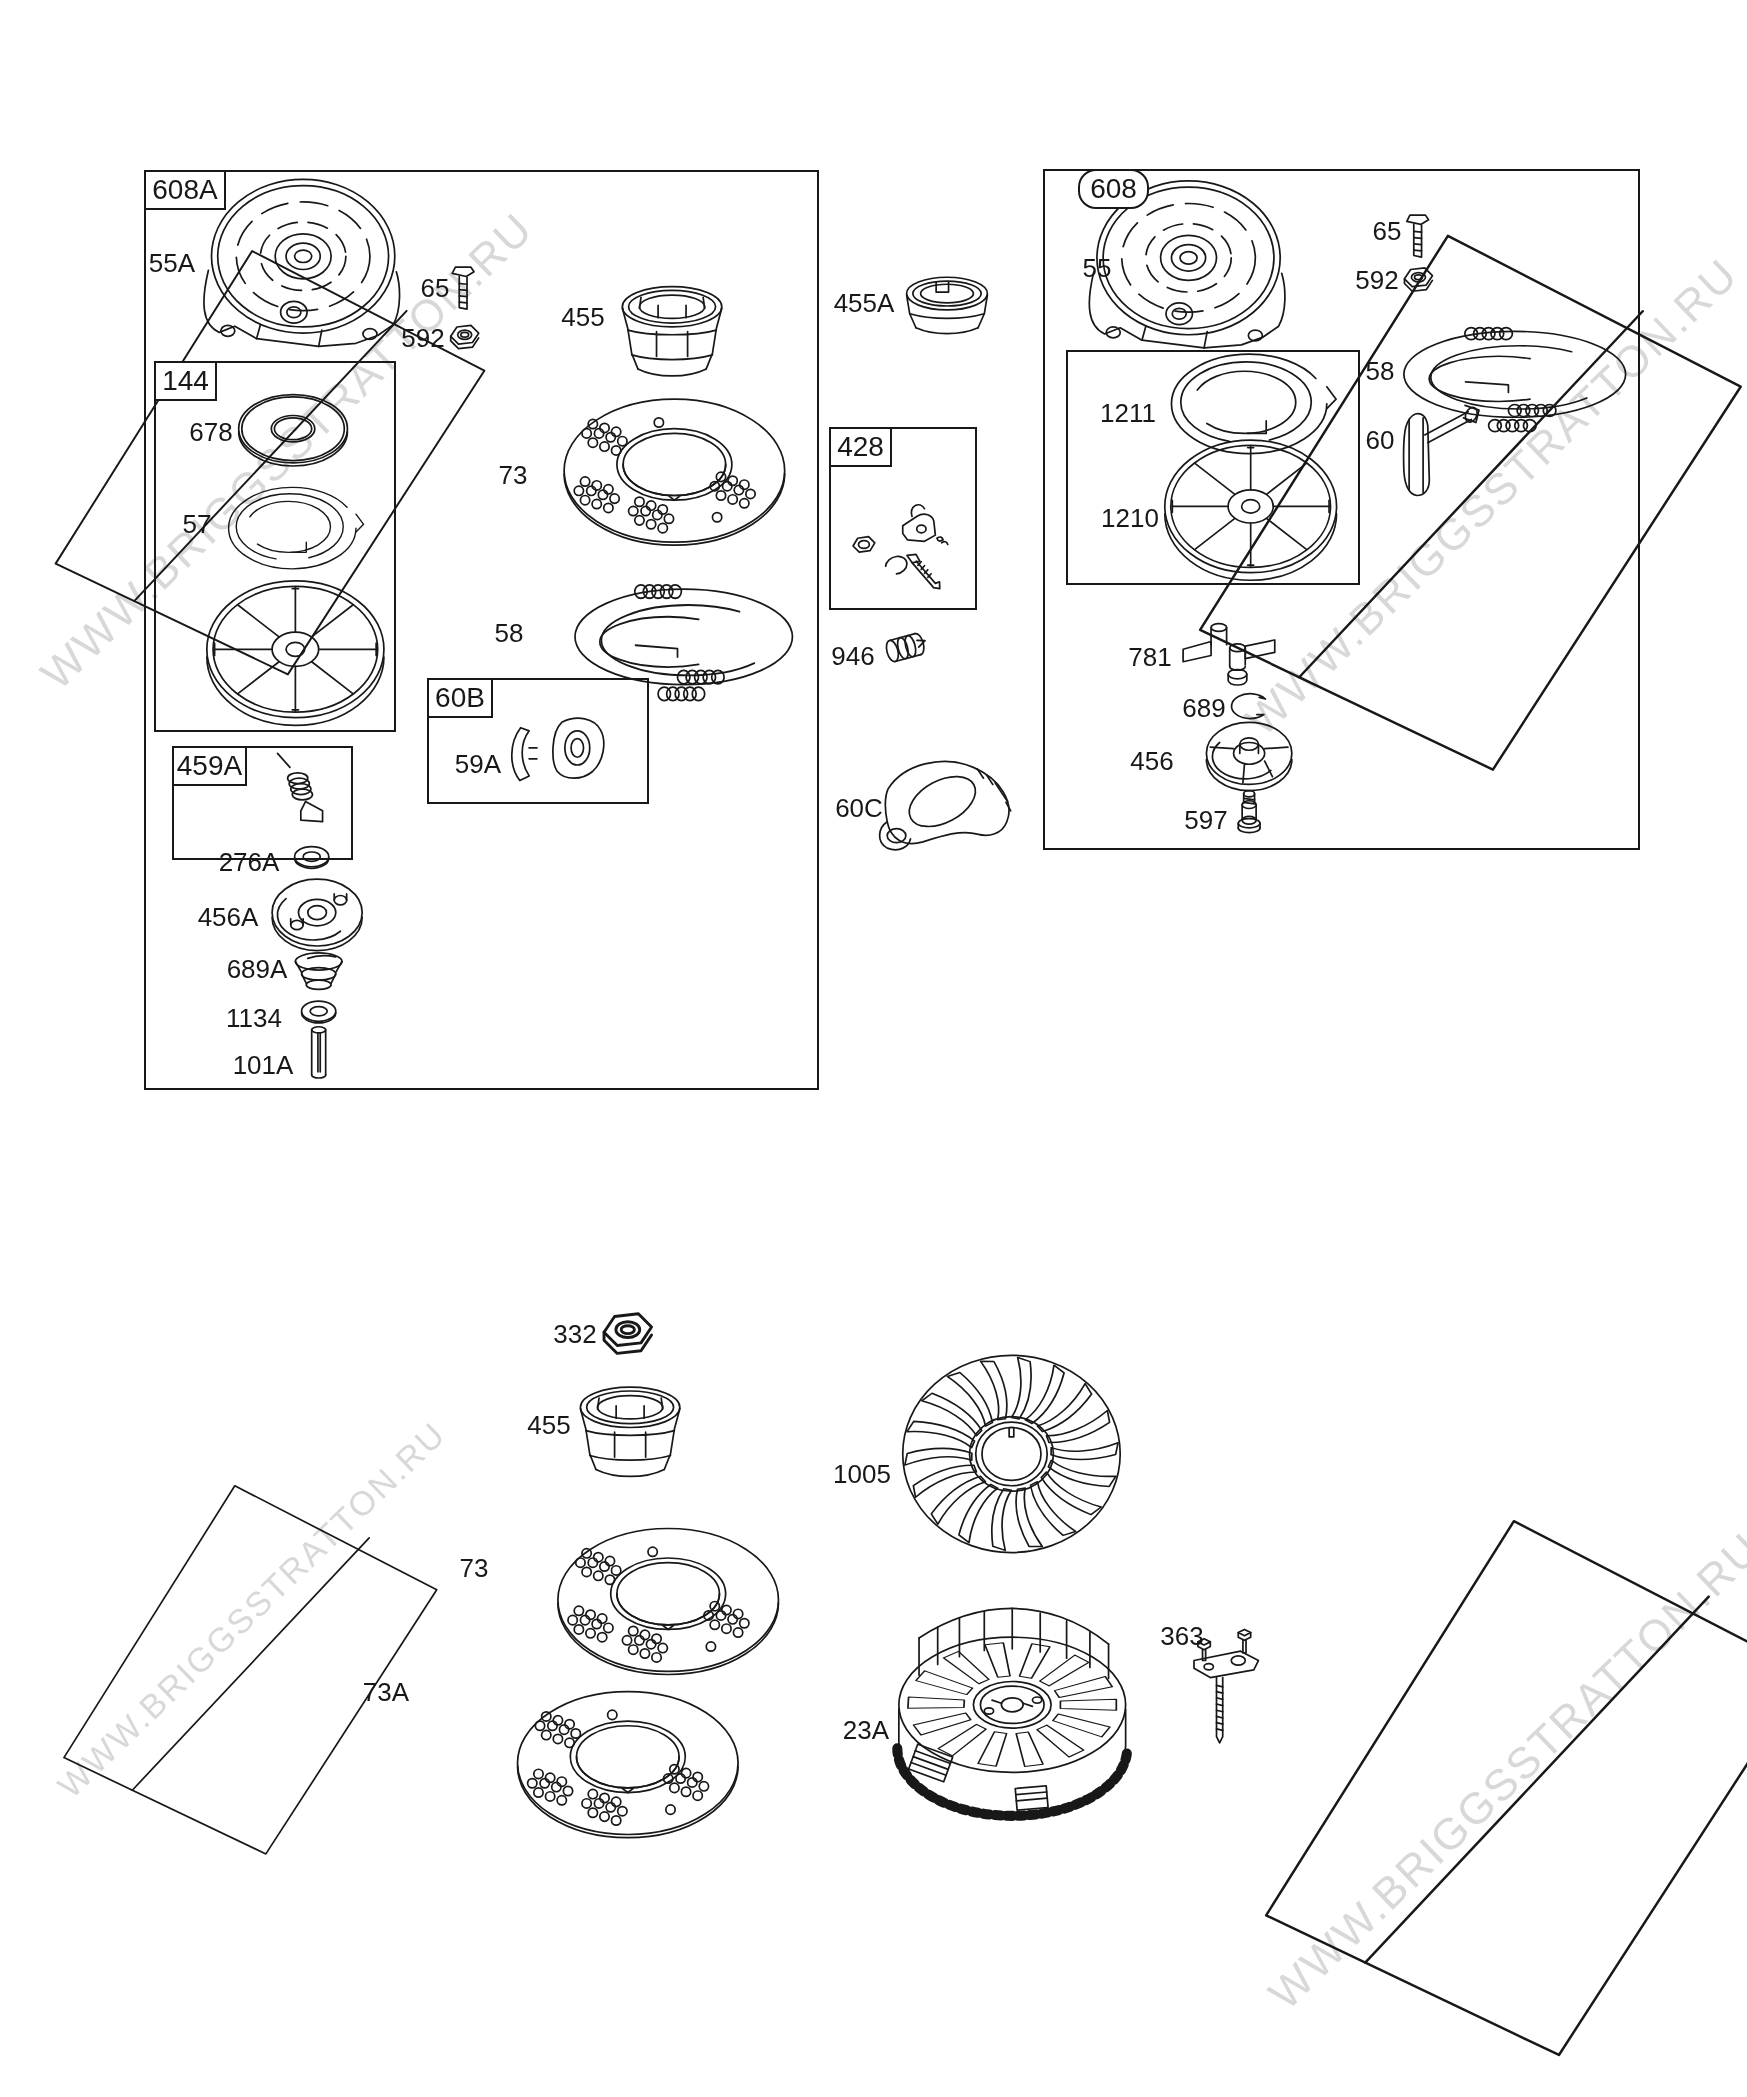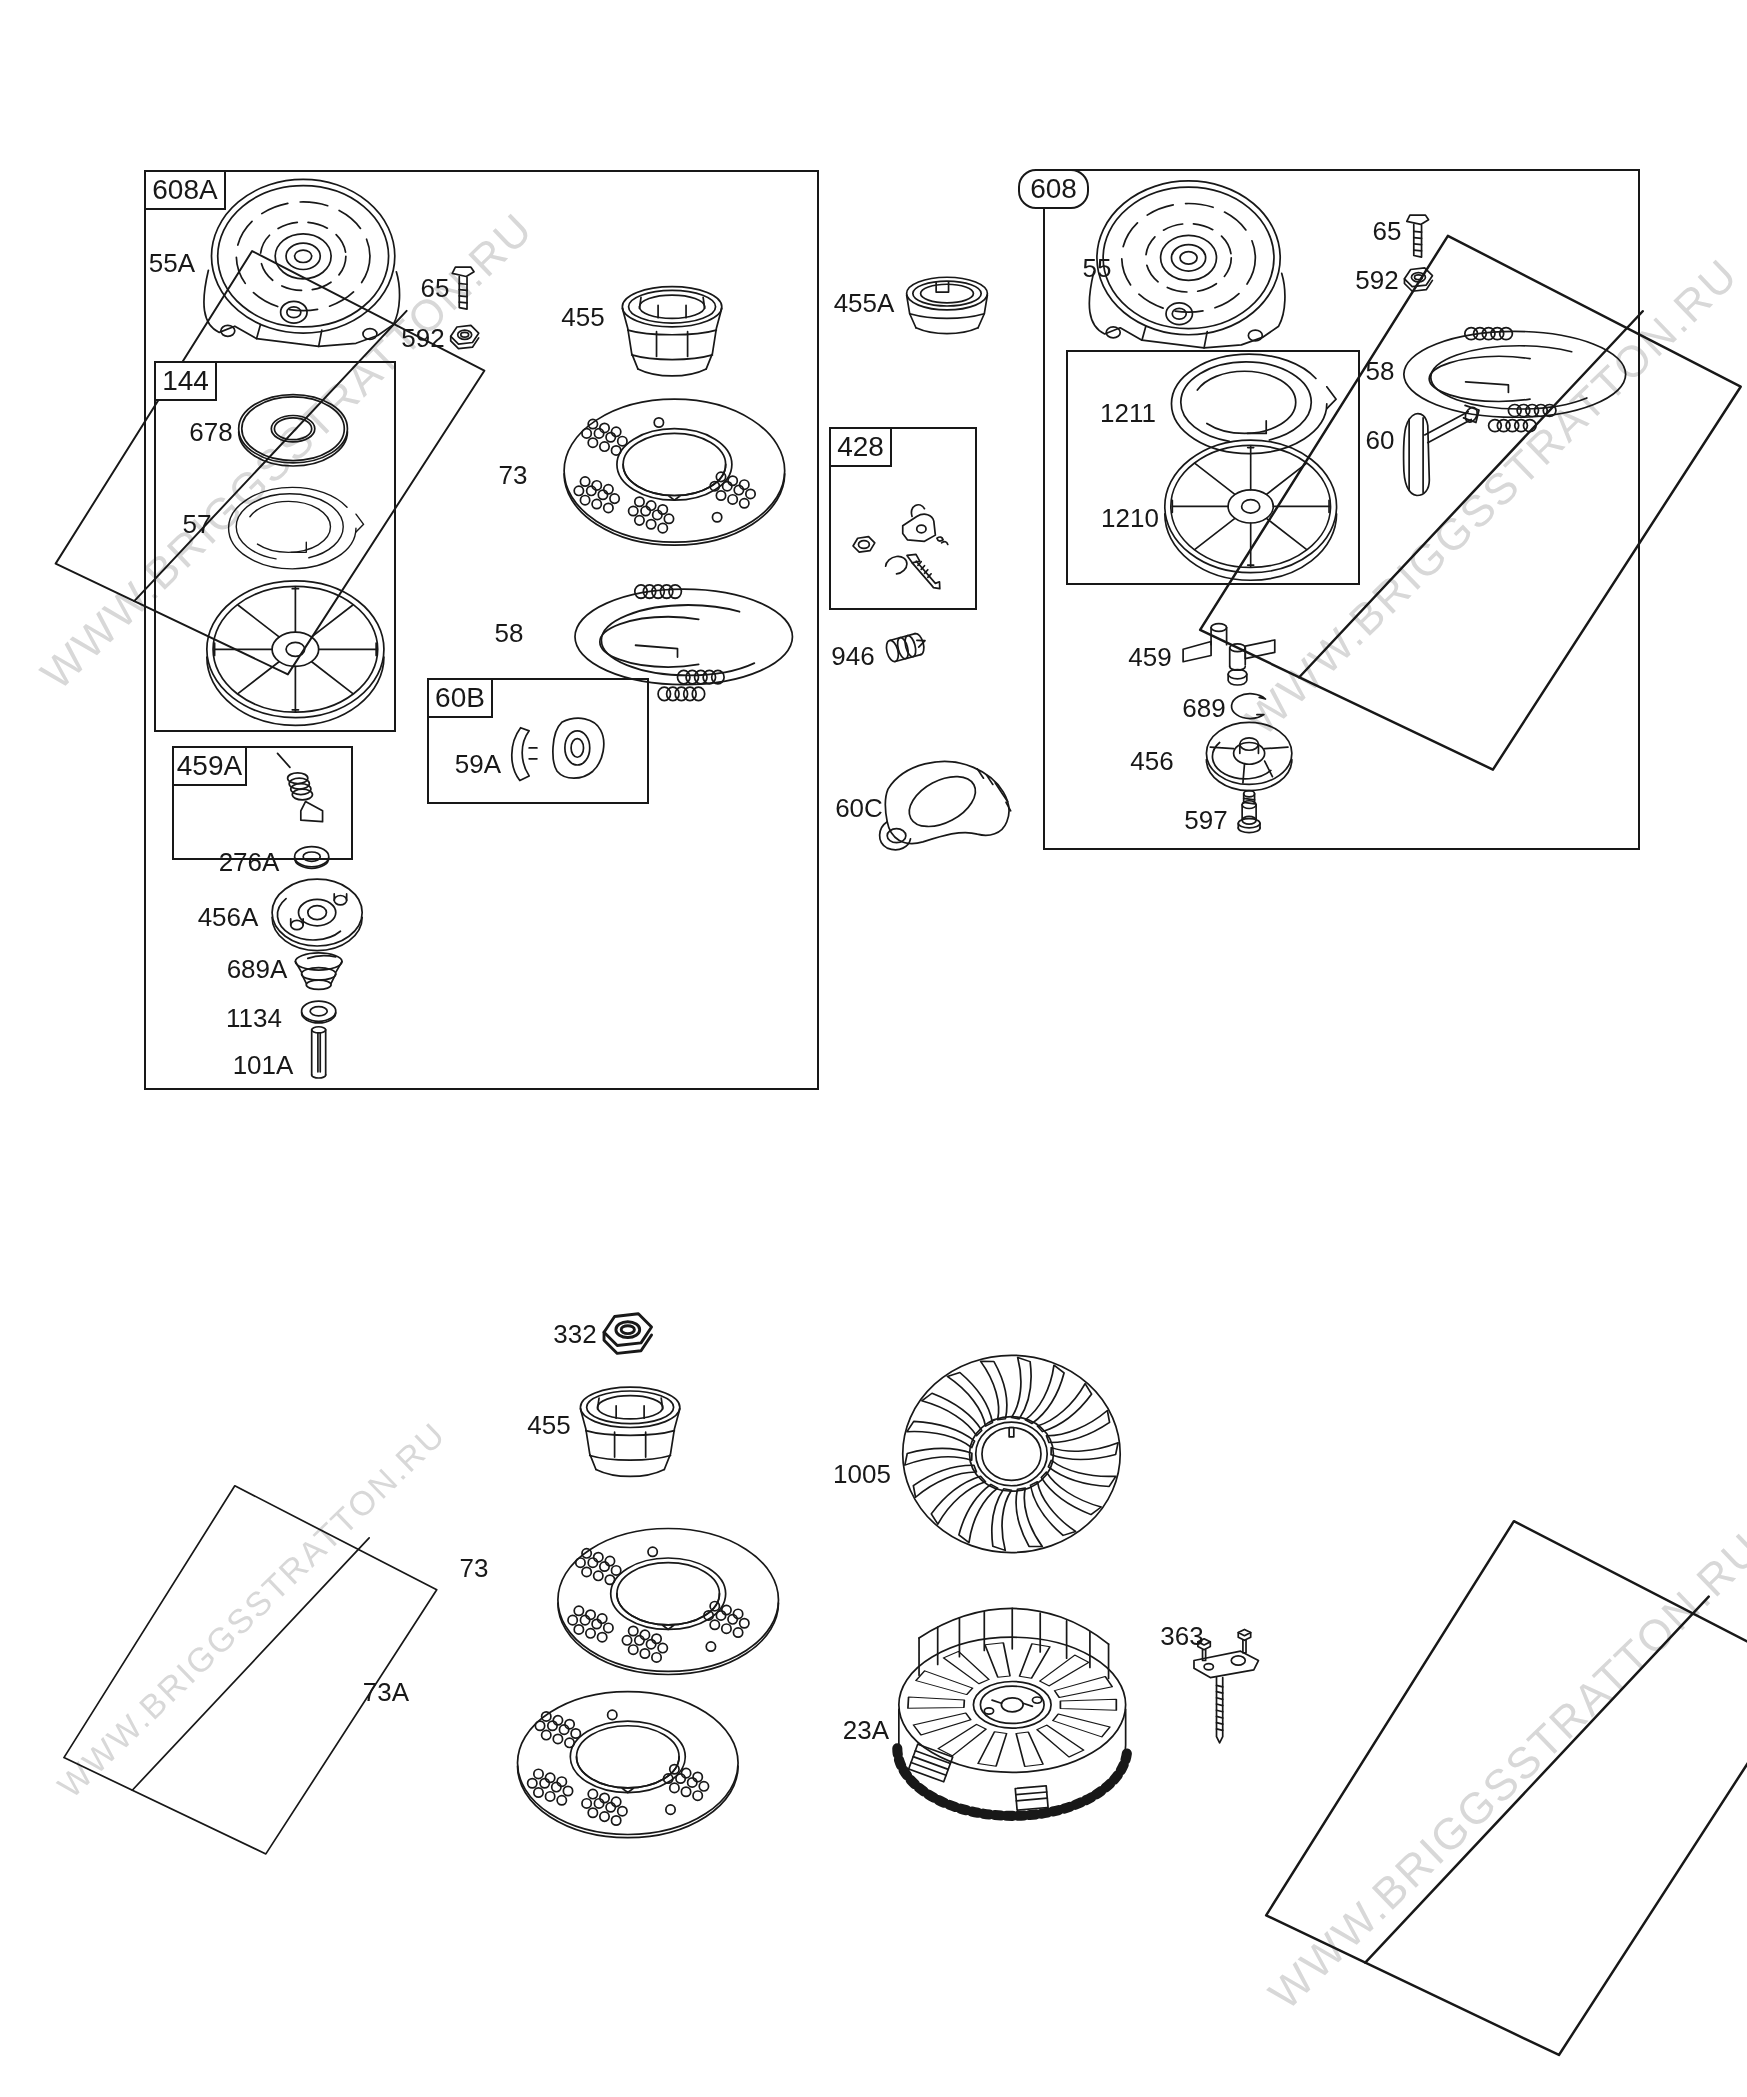--- a/index.html
+++ b/index.html
@@ -405,21 +405,21 @@
   <div class="gbox" style="left:427px;top:678px;width:218px;height:122px;"></div>
   <div class="gbox" style="left:829px;top:427px;width:144px;height:179px;"></div>
   <div class="gbox" style="left:1043px;top:169px;width:593px;height:677px;"></div>
   <div class="gbox" style="left:1066px;top:350px;width:290px;height:231px;"></div>
 
   <div class="gtag" style="left:144px;top:170px;width:78px;height:36px;">608A</div>
   <div class="gtag" style="left:154px;top:361px;width:59px;height:36px;">144</div>
   <div class="gtag" style="left:172px;top:746px;width:71px;height:36px;">459A</div>
   <div class="gtag" style="left:427px;top:678px;width:62px;height:36px;">60B</div>
   <div class="gtag" style="left:829px;top:427px;width:59px;height:36px;">428</div>
-  <div class="gtag" style="left:1018px;top:169px;width:67px;height:36px;border-radius:18px;">608</div>
+  <div class="gtag" style="left:1078px;top:169px;width:67px;height:36px;border-radius:18px;">608</div>
 
   <div class="plabel" style="left:172px;top:263px;">55A</div>
   <div class="plabel" style="left:435px;top:288px;">65</div>
   <div class="plabel" style="left:423px;top:338px;">592</div>
   <div class="plabel" style="left:583px;top:317px;">455</div>
   <div class="plabel" style="left:211px;top:432px;">678</div>
   <div class="plabel" style="left:197px;top:524px;">57</div>
   <div class="plabel" style="left:513px;top:475px;">73</div>
   <div class="plabel" style="left:509px;top:633px;">58</div>
   <div class="plabel" style="left:478px;top:764px;">59A</div>
@@ -433,21 +433,21 @@
   <div class="plabel" style="left:853px;top:656px;">946</div>
   <div class="plabel" style="left:859px;top:808px;">60C</div>
 
   <div class="plabel" style="left:1097px;top:268px;">55</div>
   <div class="plabel" style="left:1387px;top:231px;">65</div>
   <div class="plabel" style="left:1377px;top:280px;">592</div>
   <div class="plabel" style="left:1380px;top:371px;">58</div>
   <div class="plabel" style="left:1380px;top:440px;">60</div>
   <div class="plabel" style="left:1128px;top:413px;">1211</div>
   <div class="plabel" style="left:1130px;top:518px;">1210</div>
-  <div class="plabel" style="left:1150px;top:657px;">459</div>
+  <div class="plabel" style="left:1150px;top:657px;">781</div>
   <div class="plabel" style="left:1204px;top:708px;">689</div>
   <div class="plabel" style="left:1152px;top:761px;">456</div>
   <div class="plabel" style="left:1206px;top:820px;">597</div>
 
   <div class="plabel" style="left:575px;top:1334px;">332</div>
   <div class="plabel" style="left:549px;top:1425px;">455</div>
   <div class="plabel" style="left:474px;top:1568px;">73</div>
   <div class="plabel" style="left:386px;top:1692px;">73A</div>
   <div class="plabel" style="left:862px;top:1474px;">1005</div>
   <div class="plabel" style="left:866px;top:1730px;">23A</div>

